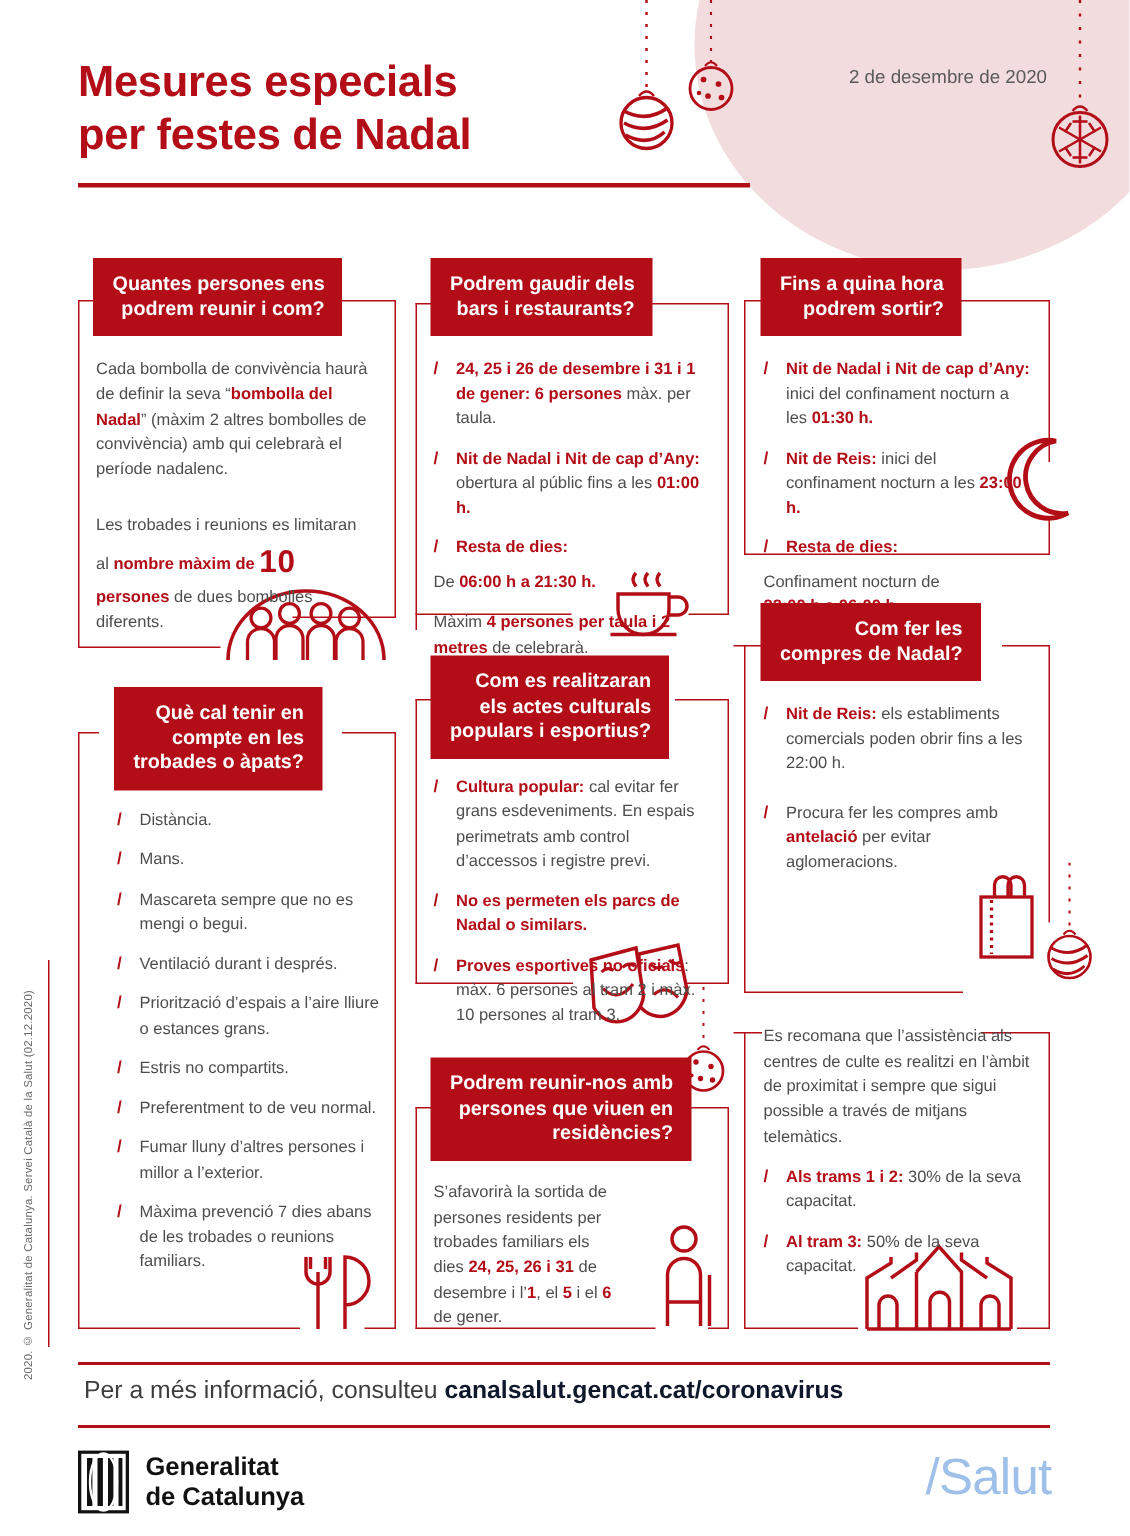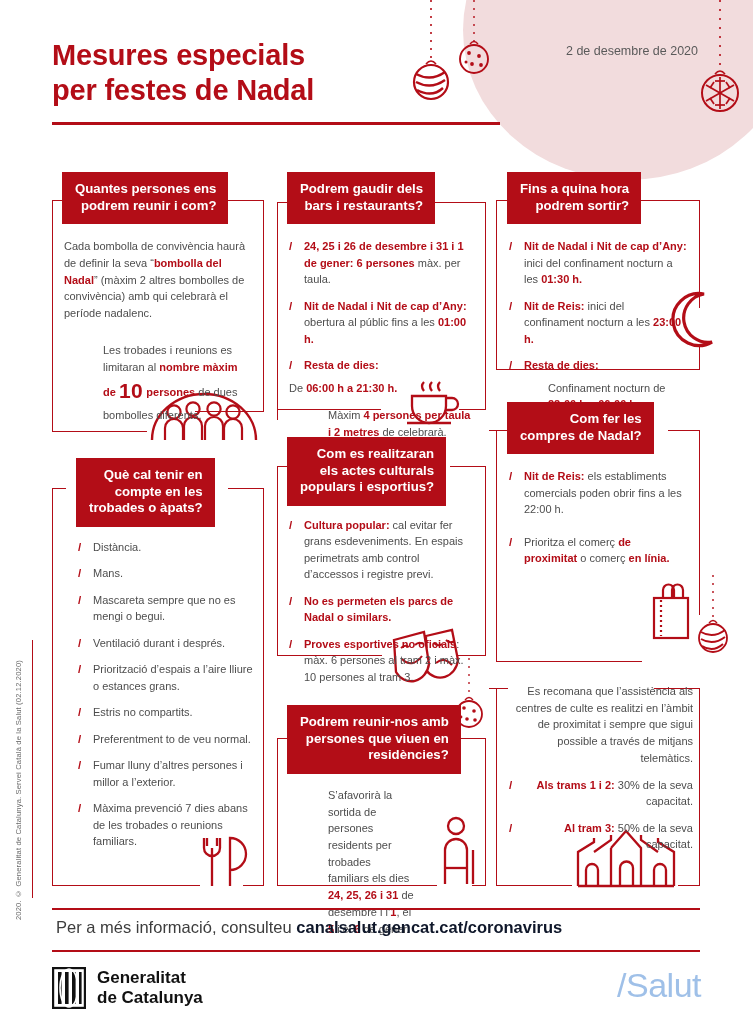--- a/index.html
+++ b/index.html
@@ -24,21 +24,21 @@
   .ln{position:absolute;background:#b30d17;z-index:1;}
   .lnh{height:1.4px;}
   .lnv{width:1.4px;}
 
   
   .card{position:absolute;z-index:3;}
   .card-head{background:#b30d17;color:#fff;font-weight:bold;font-size:13.2px;
              line-height:1.26;padding:9px 12px 10px 13px;display:inline-block;text-align:right;}
   .card-body{padding:14px 10px 0 2px;font-size:11px;line-height:1.52;color:#4d4d4d;}
   .card-body p{margin:0 0 11px 0;}
-  .card-body p:last-child{margin-bottom:0;margin-left:39px;}
+  .card-body p:last-child{margin-bottom:0;}
   b,strong{color:#b30d17;font-weight:bold;}
   .dark{color:#4d4d4d;font-weight:normal;}
 
   ul.bul{list-style:none;margin:0;padding:0;}
   ul.bul li{position:relative;padding-left:15px;margin-bottom:10px;font-size:11px;line-height:1.5;}
   ul.bul li:last-child{margin-bottom:0;}
   ul.bul li:before{content:"/";position:absolute;left:0;top:0;color:#b30d17;font-weight:bold;font-size:11.5px;}
 
   .big10{font-size:21px;font-weight:bold;color:#b30d17;vertical-align:-2px;letter-spacing:0.5px;}
 
@@ -223,21 +223,21 @@
   </svg>
 
   <div class="card" style="left:507px;top:402px;width:190px;">
     <div class="card-head">
       <span>Com fer les</span><br>
       <span>compres de Nadal?</span>
     </div>
     <div class="card-body">
       <ul class="bul">
         <li style="margin-bottom:16px;"><b>Nit de Reis:</b><span class="dark"> els establiments comercials poden obrir fins a les 22:00 h.</span></li>
-        <li><span class="dark">Prioritza el comerç </span><b>de proximitat</b><span class="dark"> o comerç </span><b>en línia.</b></li>
+        <li style="margin-bottom:16px;"><span class="dark">Procura fer les compres amb </span><b>antelació</b><span class="dark"> per evitar aglomeracions.</span></li>
       </ul>
     </div>
   </div>
   <svg class="orn" style="left:645px;top:578px;z-index:2;" width="50" height="62">
     <g fill="none" stroke="#b30d17" stroke-width="2.2">
       <rect x="9" y="20" width="34" height="40"></rect>
       <path d="M18 20 v-8 a5.5 5.5 0 0 1 11 0 v8"></path>
       <path d="M27 20 v-8 a5.5 5.5 0 0 1 11 0 v8"></path>
       <line x1="16" y1="22" x2="16" y2="58" stroke-dasharray="2 3"></line>
     </g>
@@ -331,21 +331,21 @@
   <svg class="orn" style="left:437px;top:816px;z-index:2;" width="46" height="72">
     <g fill="none" stroke="#b30d17" stroke-width="2.3">
       <circle cx="19" cy="10" r="8"></circle>
       <path d="M8 68 v-34 a11 11 0 0 1 22 0 v34"></path>
       <line x1="36" y1="34" x2="36" y2="68"></line>
       <path d="M8 52 h22"></path>
     </g>
   </svg>
 
   <div class="card" style="left:507px;top:658px;width:196px;">
-    <div class="card-body" style="padding-top:25px;text-align:right;">
+    <div class="card-body" style="padding-top:25px;">
       <p style="margin-bottom:10px;"><span>Es recomana que l’assistència als centres de culte es realitzi en l’àmbit de proximitat i sempre que sigui possible a través de mitjans telemàtics.</span></p>
       <ul class="bul">
         <li><b>Als trams 1 i 2:</b><span class="dark"> 30% de la seva capacitat.</span></li>
         <li><b>Al tram 3:</b><span class="dark"> 50% de la seva capacitat.</span></li>
       </ul>
     </div>
   </div>
   <svg class="orn" style="left:572px;top:826px;z-index:2;" width="108" height="62">
     <g fill="none" stroke="#b30d17" stroke-width="2.3">
       <path d="M6 60 v-34 l16 -10 v-4"></path>

